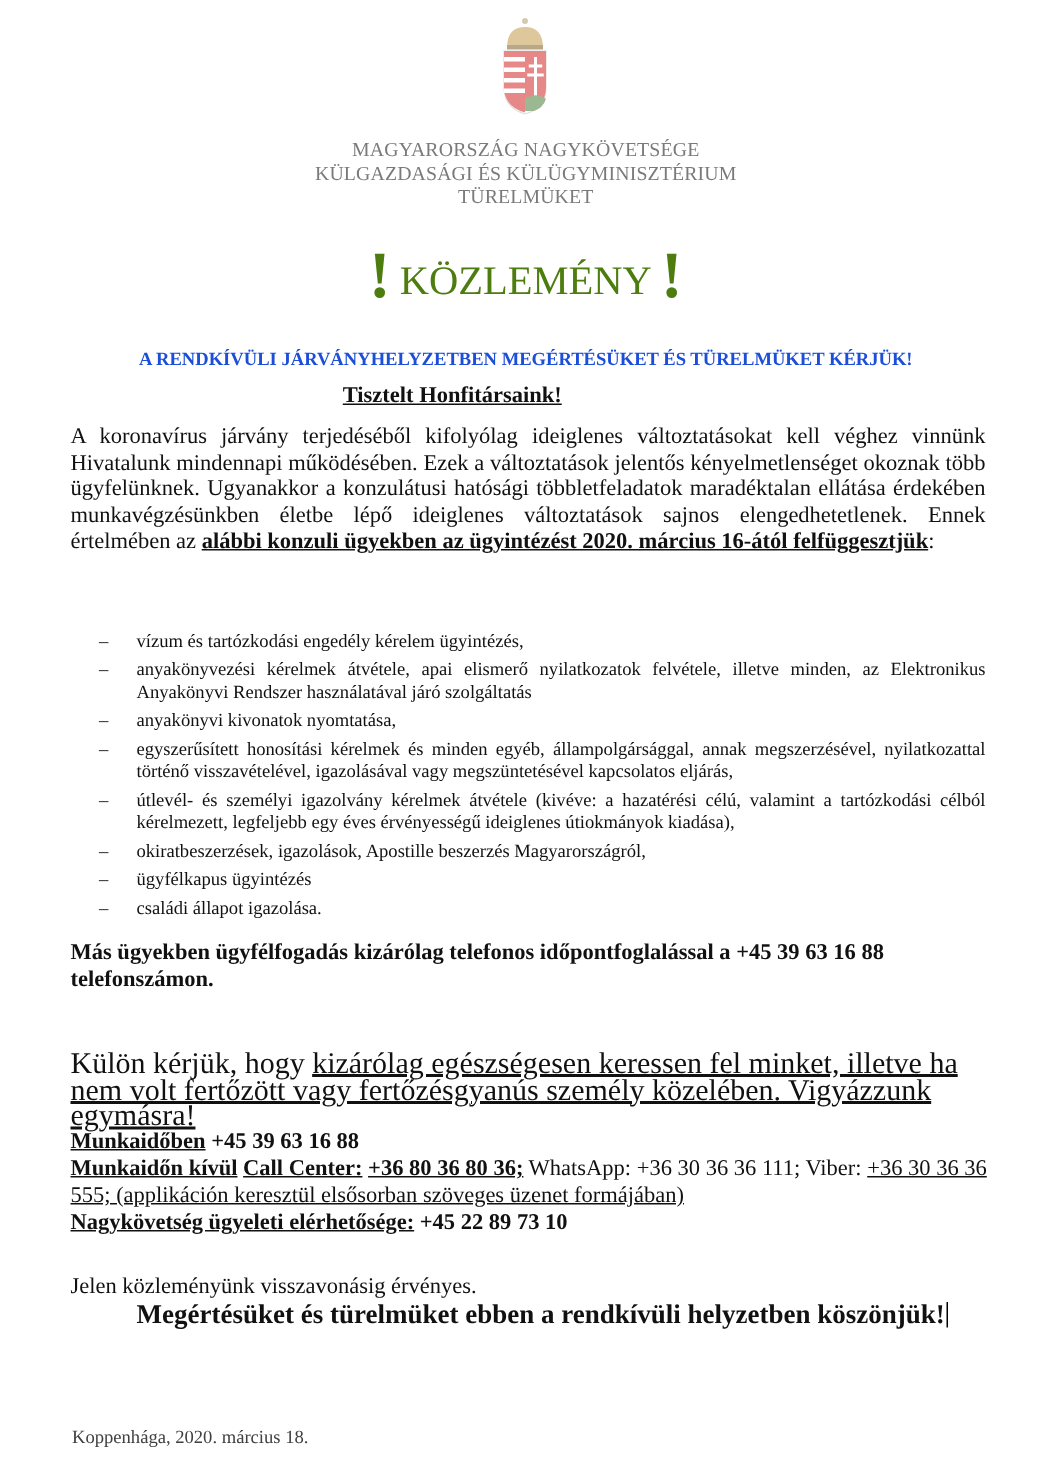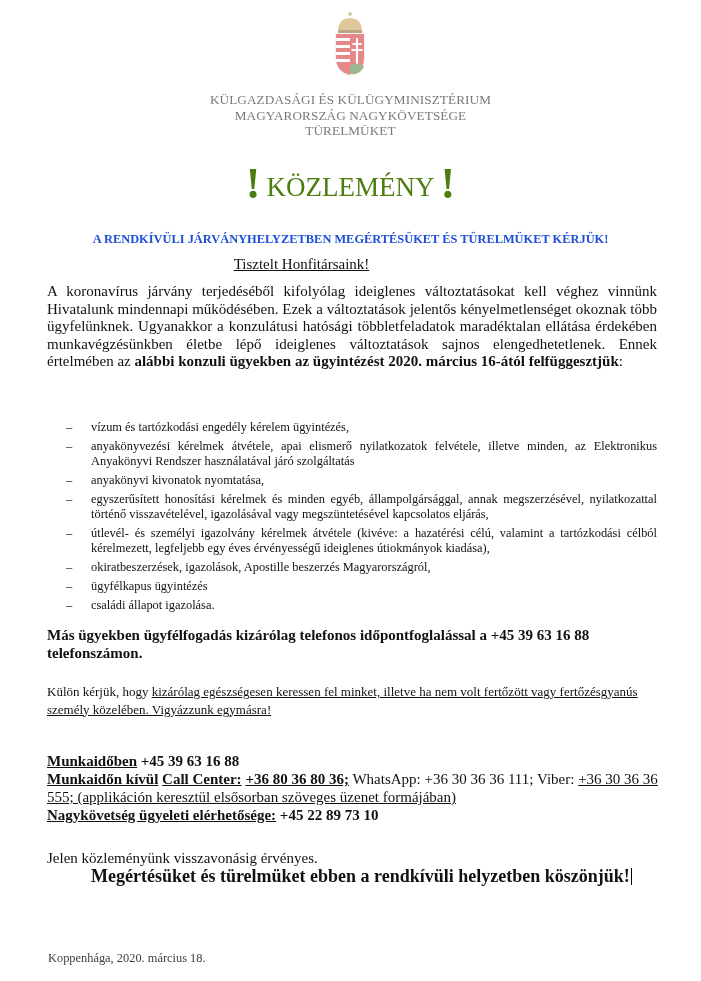--- a/index.html
+++ b/index.html
@@ -10,31 +10,31 @@
 
   .header { position: absolute; left: 0; width: 701px; top: 92px; text-align: center; color: #7a7a7a; font-size: 13.2px; line-height: 15.5px; letter-spacing: 0.1px; }
   .header div { white-space: nowrap; }
 
   .kozlemeny { position: absolute; left: 0; width: 701px; top: 158px; text-align: center; color: #4d7c0f; white-space: nowrap; }
   .kozlemeny .bang { font-size: 44px; font-weight: bold; vertical-align: -2px; }
   .kozlemeny .word { font-size: 27px; margin: 0 6px; }
 
   .subtitle { position: absolute; left: 0; width: 701px; top: 232px; text-align: center; color: #1d4ed8; font-weight: bold; font-size: 12.4px; white-space: nowrap; }
 
-  .greeting { position: absolute; left: 0; width: 603px; top: 256px; text-align: center; font-weight: normal; font-size: 15px; text-decoration: underline; }
+  .greeting { position: absolute; left: 0; width: 603px; top: 256px; text-align: center; font-weight: bold; font-size: 15px; text-decoration: underline; }
 
   .intro { position: absolute; left: 47px; width: 610px; top: 283px; font-size: 15px; line-height: 17.5px; text-align: justify; }
-  .intro .bu { font-weight: bold; }
+  .intro .bu { font-weight: bold; text-decoration: underline; }
 
   .list { position: absolute; left: 66px; width: 591px; top: 420px; margin: 0; padding: 0; list-style: none; font-size: 12.4px; line-height: 15px; }
   .list li { position: relative; padding-left: 25px; text-align: justify; margin-bottom: 4px; }
   .list li .dash { position: absolute; left: 0; top: 0; }
 
   .appt { position: absolute; left: 47px; width: 615px; top: 627px; font-size: 15px; line-height: 17.5px; font-weight: bold; }
-  .request { position: absolute; left: 47px; width: 615px; top: 683px; font-size: 13px; line-height: 17.5px; }
+  .request { position: absolute; left: 47px; width: 615px; top: 701px; font-size: 20px; line-height: 17.5px; }
   .request .u { text-decoration: underline; }
 
   .redline { position: absolute; left: 47px; width: 640px; top: 722px; color: #e8141c; font-weight: bold; font-size: 12.8px; white-space: nowrap; }
 
   .contacts { position: absolute; left: 47px; width: 615px; top: 752px; font-size: 15px; line-height: 18px; }
   .contacts .b { font-weight: bold; }
   .contacts .u { text-decoration: underline; }
 
   .validity { position: absolute; left: 47px; width: 615px; top: 849px; font-size: 15px; line-height: 18px; }
   .thanks { position: absolute; left: 51px; width: 615px; top: 867px; font-size: 18px; line-height: 18px; font-weight: bold; margin-left: 40px; }
@@ -58,22 +58,22 @@
     <rect x="6" y="42" width="14" height="3" fill="#ffffff"></rect>
     <rect x="6" y="49" width="14" height="3" fill="#ffffff"></rect>
     <path d="M20 24 H34 V48 Q34 58 26 62 H20 Z" fill="#d63a3a"></path>
     <rect x="26" y="28" width="2" height="26" fill="#ffffff"></rect>
     <rect x="22.5" y="33" width="9" height="2" fill="#ffffff"></rect>
     <rect x="21.5" y="39" width="11" height="2" fill="#ffffff"></rect>
     <path d="M20 56 Q27 51 34 56 Q32 62 26 64 H20 Z" fill="#5b8a4a"></path>
   </svg>
 
   <div class="header">
+    <div>MAGYARORSZÁG NAGYKÖVETSÉGE</div>
     <div>KÜLGAZDASÁGI ÉS KÜLÜGYMINISZTÉRIUM</div>
-    <div>MAGYARORSZÁG NAGYKÖVETSÉGE</div>
     <div>TÜRELMÜKET</div>
   </div>
 
   <div class="kozlemeny">
     <span class="bang">!</span><span class="word">KÖZLEMÉNY</span><span class="bang">!</span>
   </div>
 
   <div class="subtitle">A RENDKÍVÜLI JÁRVÁNYHELYZETBEN MEGÉRTÉSÜKET ÉS TÜRELMÜKET KÉRJÜK!</div>
 
   <div class="greeting">Tisztelt Honfitársaink!</div>

